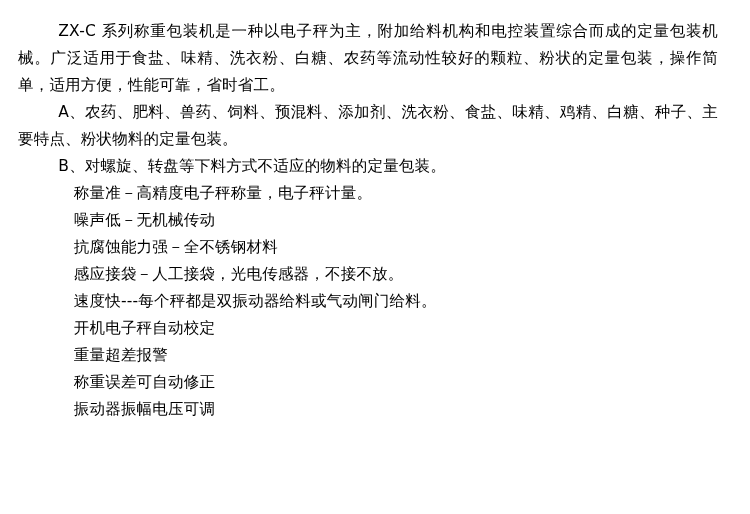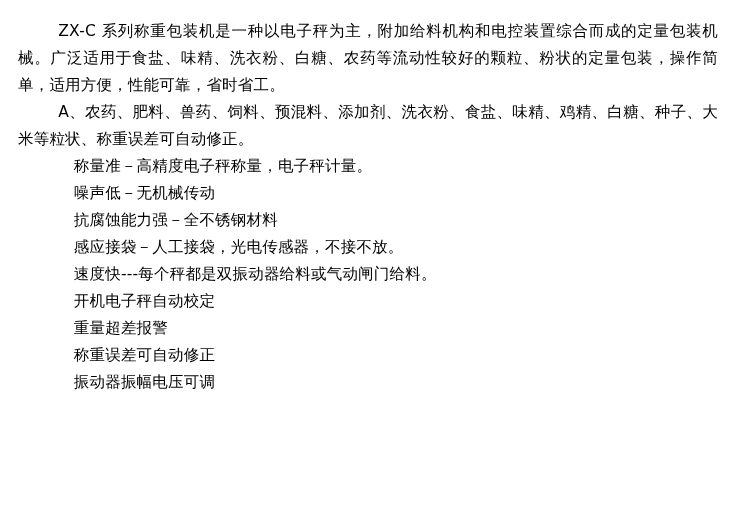--- a/index.html
+++ b/index.html
@@ -48,21 +48,22 @@
   }
 </style>
 </head>
 <body>
 
 <div class="page">
   <div class="doc">
 
     <p class="para-indent body-block">ZX-C 系列称重包装机是一种以电子秤为主，附加给料机构和电控装置综合而成的定量包装机械。广泛适用于食盐、味精、洗衣粉、白糖、农药等流动性较好的颗粒、粉状的定量包装，操作简单，适用方便，性能可靠，省时省工。</p>
 
-    <p class="para-indent body-block">A、农药、肥料、兽药、饲料、预混料、添加剂、洗衣粉、食盐、味精、鸡精、白糖、种子、大米等粒状、称重误差可自动修正。</p>
+    <p class="para-indent body-block">A、农药、肥料、兽药、饲料、预混料、添加剂、洗衣粉、食盐、味精、鸡精、白糖、种子、主要特点、粉状物料的定量包装。</p>
+    <p class="para-indent body-block">B、对螺旋、转盘等下料方式不适应的物料的定量包装。</p>
 
     <p class="item-indent-2 body-block">称量准－高精度电子秤称量，电子秤计量。</p>
     <p class="item-indent-2 body-block">噪声低－无机械传动</p>
     <p class="item-indent-2 body-block">抗腐蚀能力强－全不锈钢材料</p>
     <p class="item-indent-2 body-block">感应接袋－人工接袋，光电传感器，不接不放。</p>
     <p class="item-indent-2 body-block">速度快---每个秤都是双振动器给料或气动闸门给料。</p>
 
     <p class="item-indent-2 body-block">开机电子秤自动校定</p>
     <p class="item-indent-2 body-block">重量超差报警</p>
     <p class="item-indent-2 body-block">称重误差可自动修正</p>

